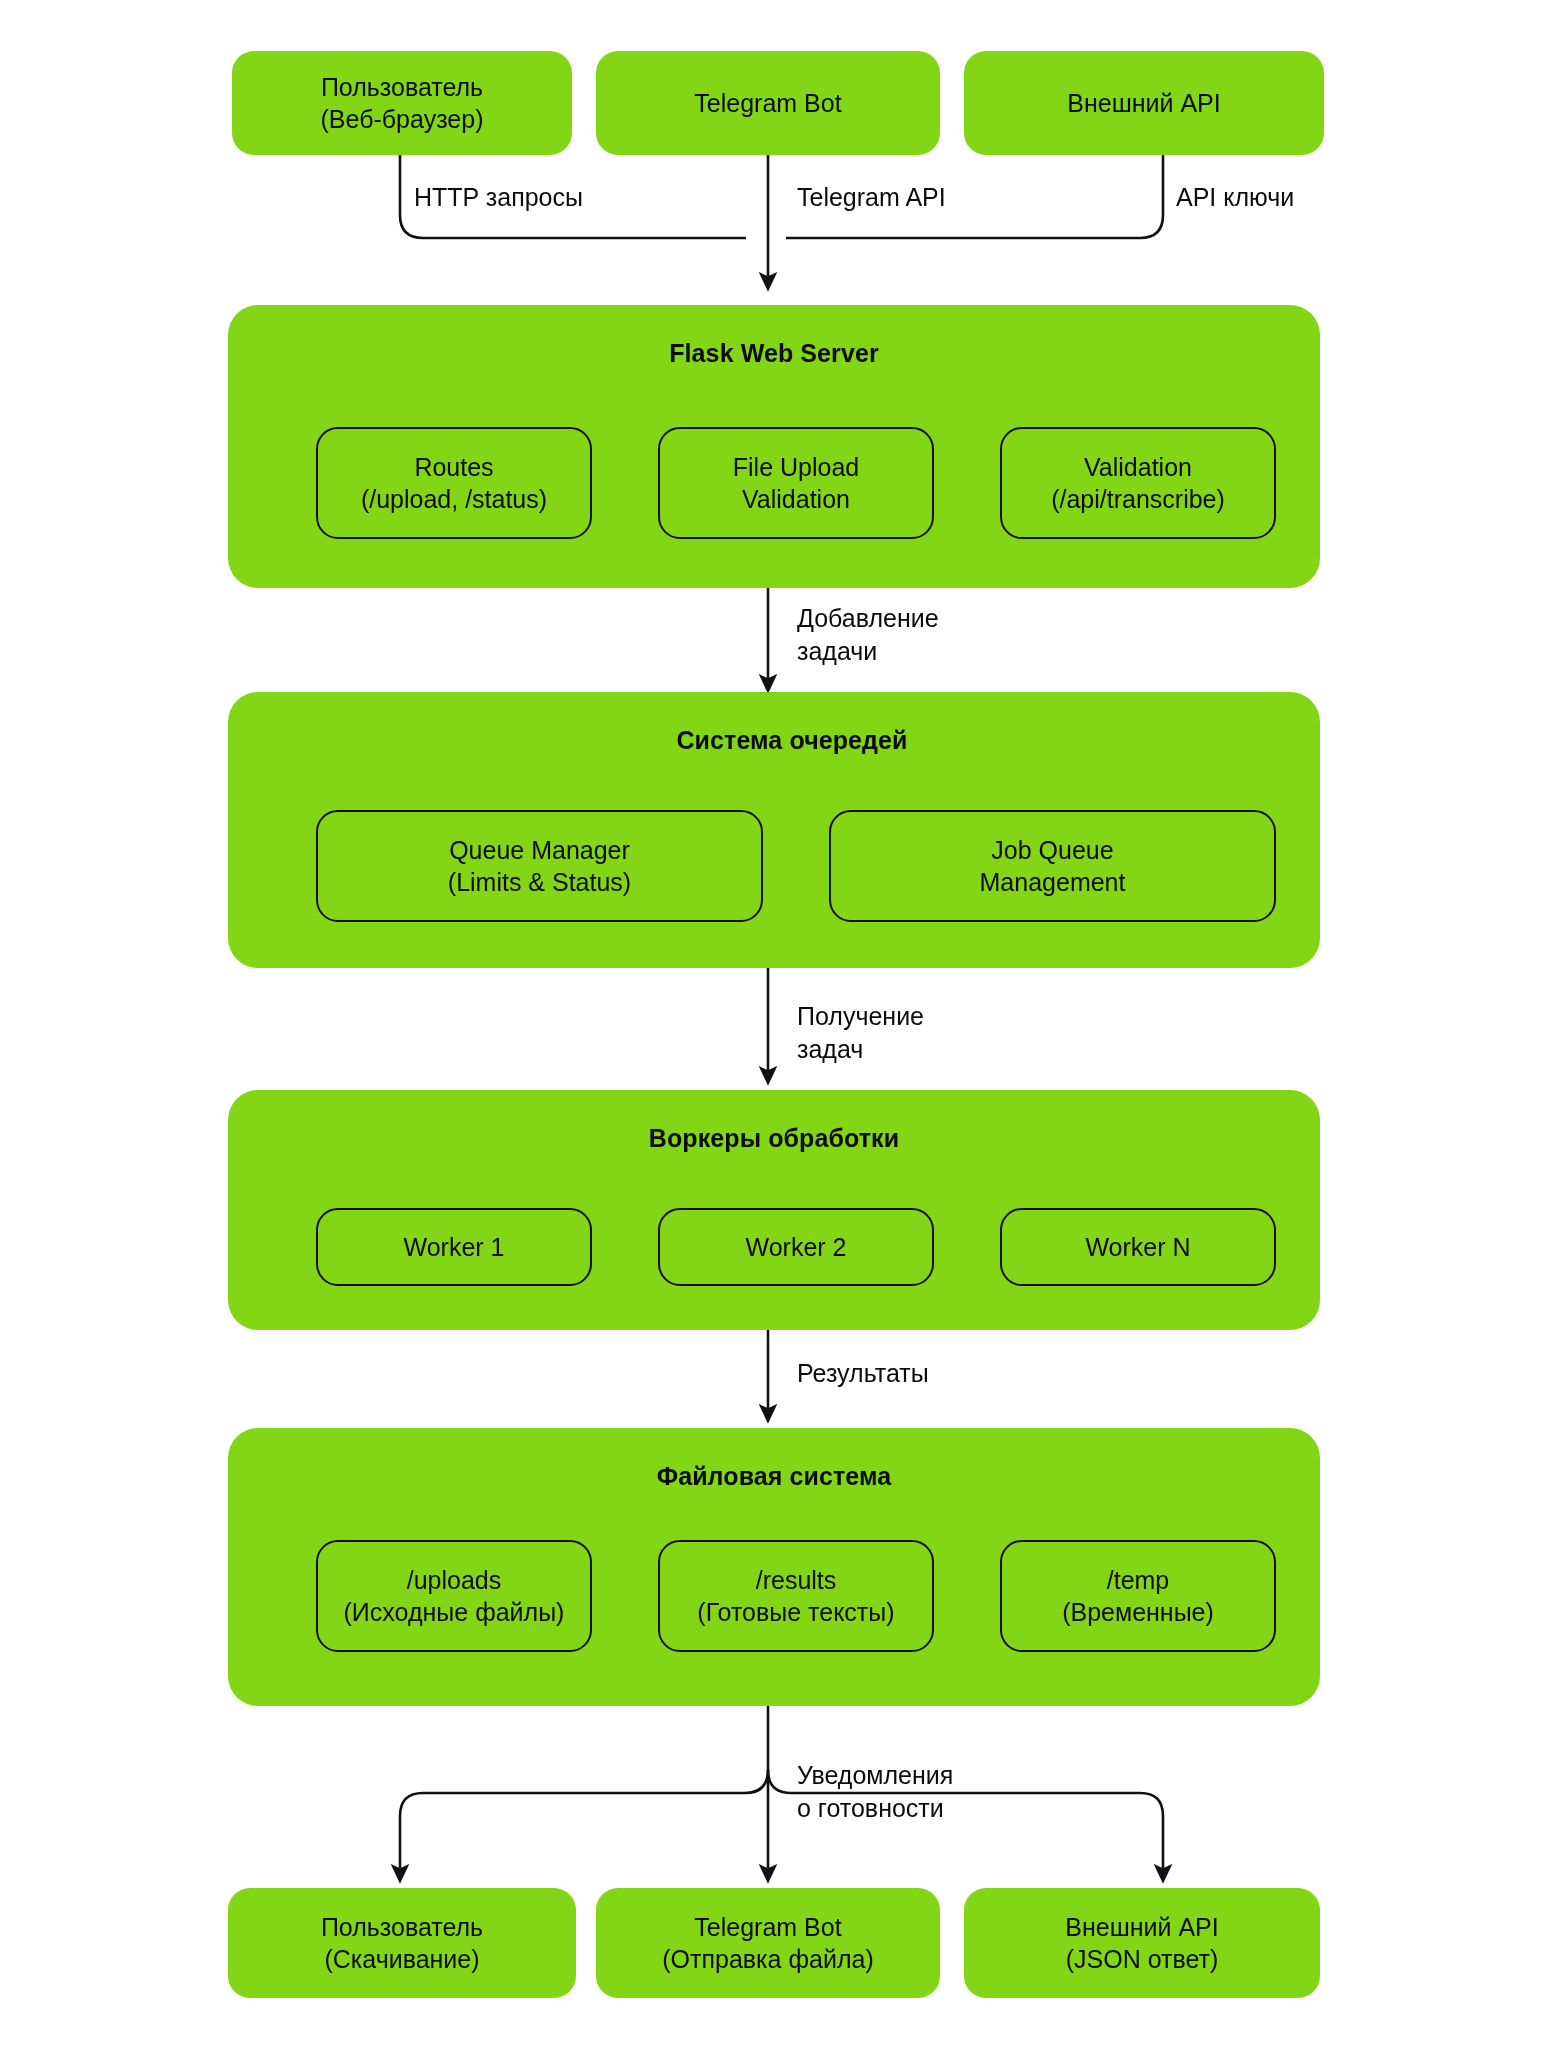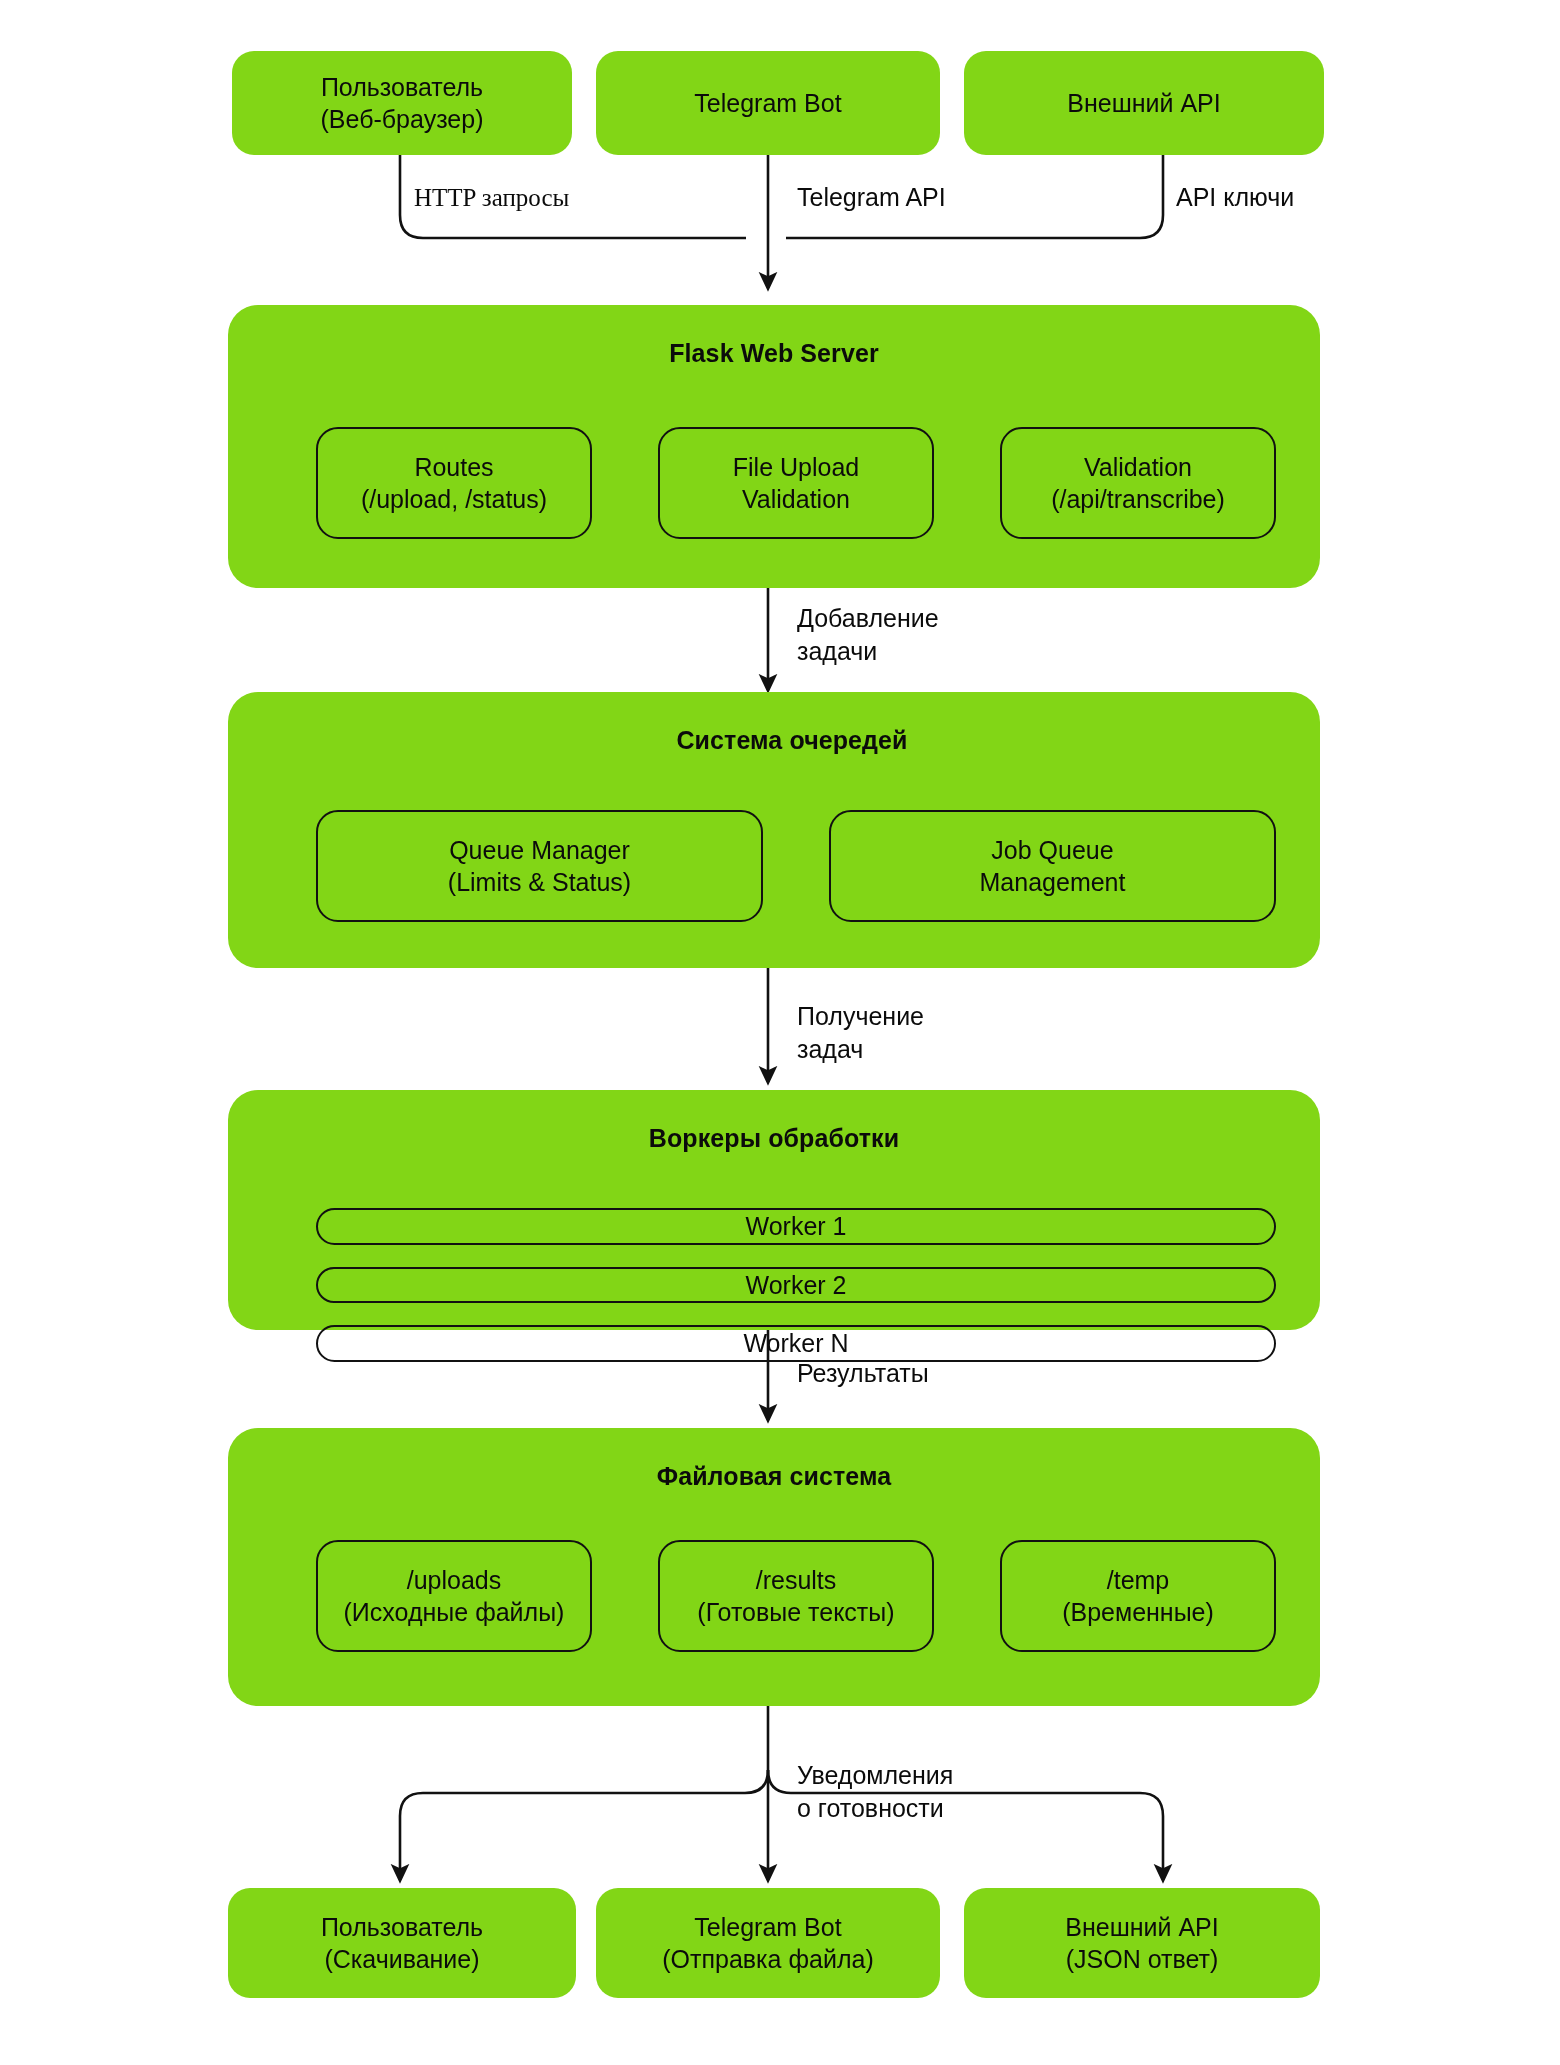--- a/index.html
+++ b/index.html
@@ -132,21 +132,21 @@
   </div>
 
   <div class="node actor" style="left:596px; top:51px; width:344px;">
     <span class="ln">Telegram Bot</span>
   </div>
 
   <div class="node actor" style="left:964px; top:51px; width:360px;">
     <span class="ln">Внешний API</span>
   </div>
 
-  <div class="edge-label" style="left:414px; top:181px;font-family:Liberation Serif, serif;">HTTP запросы</div>
+  <div class="edge-label" style="left:414px; top:181px;">HTTP запросы</div>
   <div class="edge-label" style="left:797px; top:181px;">Telegram API</div>
   <div class="edge-label" style="left:1176px; top:181px;">API ключи</div>
 
   <div class="node panel" style="left:228px; top:305px; width:1092px; height:283px;">
     <div class="panel-title">Flask Web Server</div>
     <div class="sub-row" style="top:122px; height:112px;">
       <div class="subbox">
         <span class="ln">Routes</span>
         <span class="ln">(/upload, /status)</span>
       </div>
@@ -180,21 +180,21 @@
     </div>
   </div>
 
   <div class="edge-label" style="left:797px; top:1000px;">
     <span class="ln">Получение</span>
     <span class="ln">задач</span>
   </div>
 
   <div class="node panel" style="left:228px; top:1090px; width:1092px; height:240px;">
     <div class="panel-title">Воркеры обработки</div>
-    <div class="sub-row" style="top:118px; height:78px;flex-direction:column;">
+    <div class="sub-row" style="top:118px; height:78px;">
       <div class="subbox">
         <span class="ln">Worker 1</span>
       </div>
       <div class="subbox">
         <span class="ln">Worker 2</span>
       </div>
       <div class="subbox">
         <span class="ln">Worker N</span>
       </div>
     </div>

